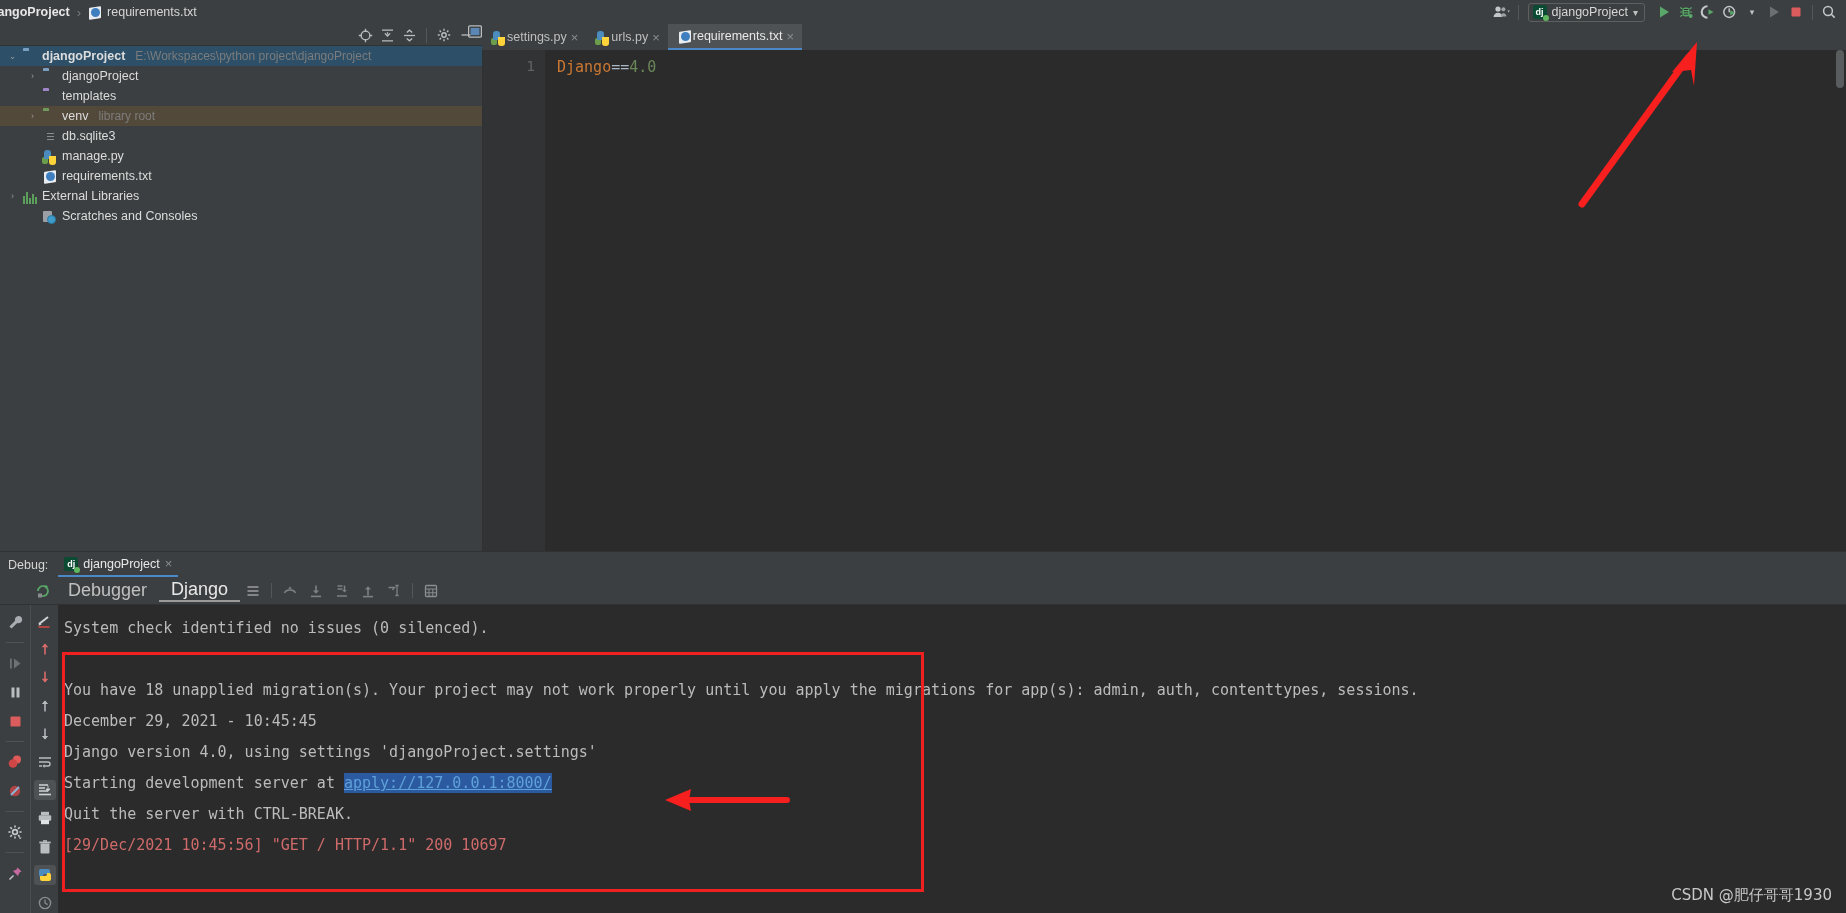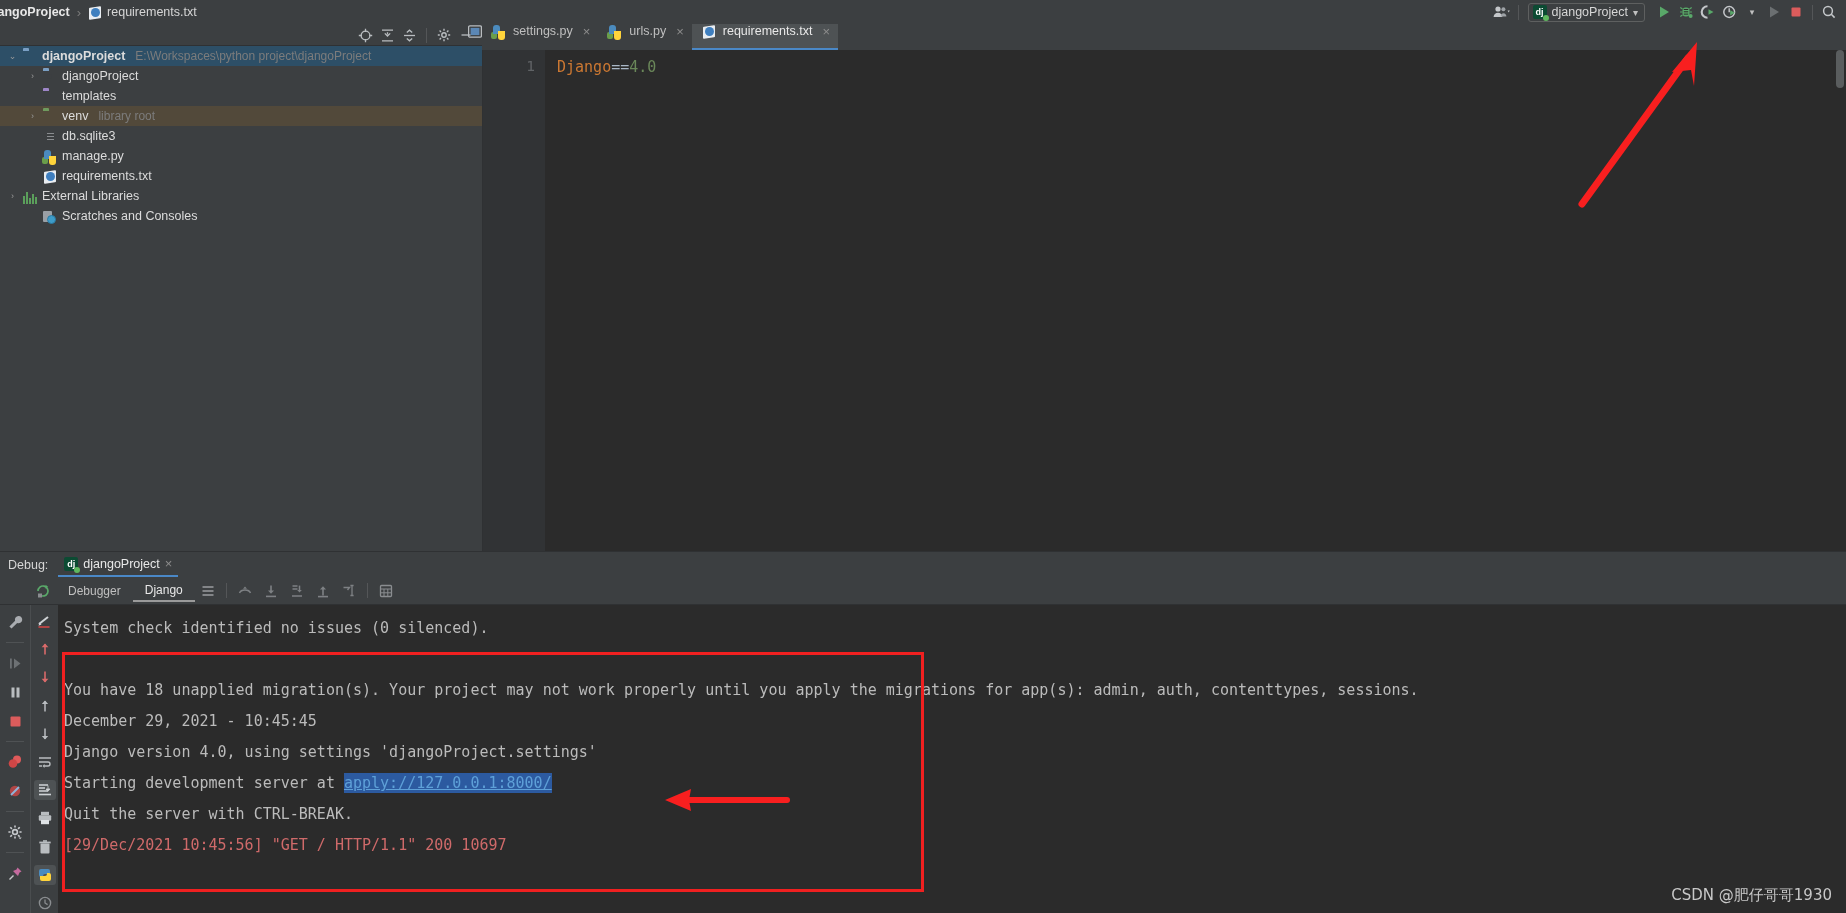--- a/index.html
+++ b/index.html
@@ -107,21 +107,21 @@
                        background:#9aa0a6; border-radius:1px; }
   .scratch-icon .clock { position:absolute; left:4px; top:4px; width:9px; height:9px;
                          border-radius:50%; background:#3d9cc9; border:1px solid #2b7ba3; }
 
   
   .editor-tabs {
     position: absolute; left: 482px; top: 24px; width: 1364px; height: 26px;
     background: #3c3f41; display: flex; align-items: flex-end;
   }
   .etab {
-    display: flex; align-items: flex-start; gap: 6px; height: 26px;
+    display: flex; align-items: center; gap: 0; height: 26px;
     padding: 0 8px 0 10px; font-size: 12.5px; color: #bfbfbf; cursor: default;
   }
   .etab.active { background: #4e5254; color: #e8e8e8; border-bottom: 2px solid #4a88c7; }
   .etab .close { color: #8d8d8d; font-size: 13px; margin-left: 4px; }
 
   .editor-body {
     position: absolute; left: 482px; top: 50px; width: 1364px; height: 501px;
     background: #2b2b2b; border-left: 1px solid #2f3133;
   }
   .gutter {
@@ -159,21 +159,21 @@
              align-items:center; justify-content:center; position:relative; }
   .dj-icon::after { content:""; position:absolute; right:-2px; bottom:-2px;
                     width:6px; height:6px; border-radius:50%; background:#5fb85f; }
 
   .debug-toolbar {
     position: absolute; left: 0; top: 577px; width: 1846px; height: 28px;
     background: #3c3f41; display: flex; align-items: center; gap: 0;
     padding-left: 30px; border-bottom: 1px solid #2f3133;
   }
   .dtab {
-    font-size: 12px; color: #c0c0c0; padding: 0 12px; height: 22px;
+    font-size: 18px; color: #c0c0c0; padding: 0 12px; height: 22px;
     display: flex; align-items: center;
   }
   .dtab.active { color: #e8e8e8; border-bottom: 2px solid #9a9a9a; }
   .dt-btn { width: 26px; height: 26px; display:flex; align-items:center; justify-content:center; }
 
   .debug-left-col1 {
     position: absolute; left: 0; top: 605px; width: 30px; height: 308px;
     background: #3c3f41; display: flex; flex-direction: column;
     align-items: center; padding-top: 6px; gap: 7px;
   }

